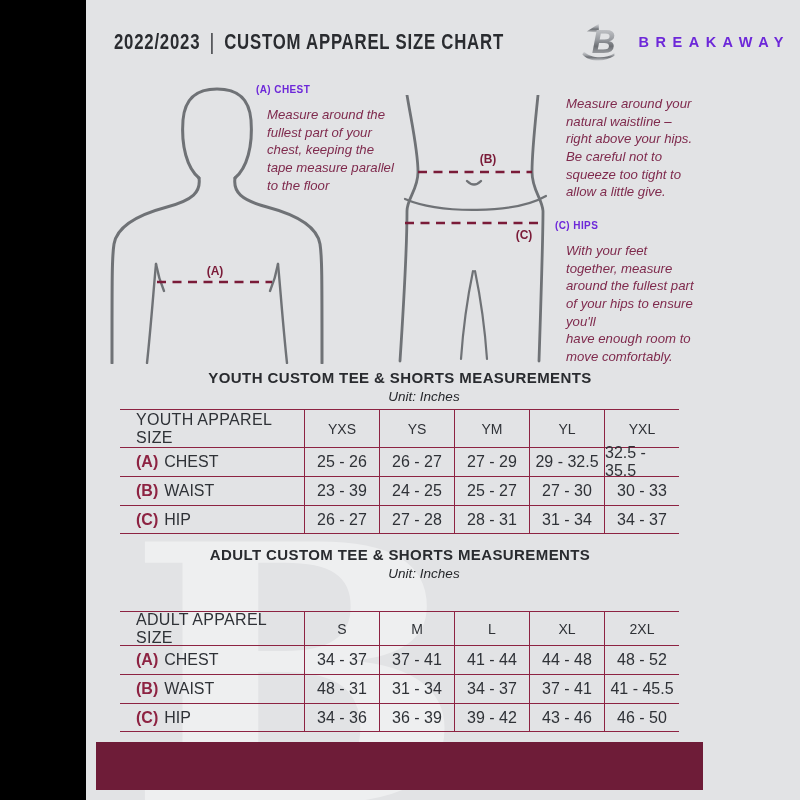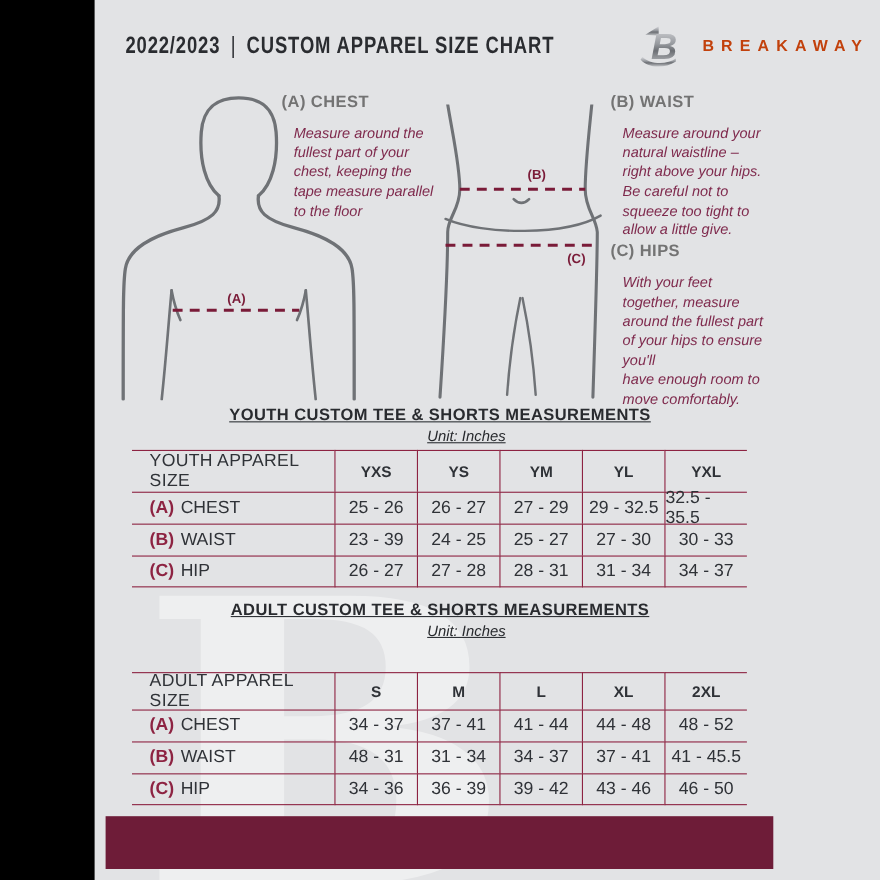--- a/index.html
+++ b/index.html
@@ -10,51 +10,51 @@
   .blackbar.left{left:0;} .blackbar.right{right:0;}
 
   
   .hdr{position:absolute;left:0;right:0;top:18px;height:48px;}
   .hdr-left{position:absolute;left:28px;top:50%;transform:translateY(-50%);white-space:nowrap;}
   .cond{display:inline-block;transform:scaleX(0.78);transform-origin:left center;
         font-weight:bold;font-size:21.5px;letter-spacing:1px;color:#2a2c30;white-space:nowrap;}
   .hdr-sep{font-weight:normal;padding:0 12px;color:#2a2c30;}
   .brand{position:absolute;right:20px;top:50%;transform:translateY(-50%);
          display:flex;align-items:center;gap:9px;}
-  .brand-name{font-weight:bold;font-size:14.5px;letter-spacing:6.5px;color:#c2410c;}
+  .brand-name{font-weight:bold;font-size:14.5px;letter-spacing:6.5px;color:#6d28d9;}
 
   
   .instr{position:absolute;color:#7d2347;}
-  .instr h3{margin:0 0 9px 0;font-size:15px;font-weight:bold;color:#737373;letter-spacing:.4px;}
+  .instr h3{margin:0 0 9px 0;font-size:10px;font-weight:bold;color:#6d28d9;letter-spacing:.4px;}
   .instr p{margin:11px;font-style:italic;font-size:13.2px;line-height:1.34;white-space:pre-line;color:#7f2a4d;}
   .instr-a{left:170px;top:84px;width:180px;}
   .instr-b{left:469px;top:84px;width:152px;}
   .instr-c{left:469px;top:220px;width:158px;}
 
   .fig{position:absolute;}
   .fig-1{left:19px;top:76px;}
   .fig-2{left:304px;top:95px;}
 
   
-  .section{position:absolute;left:0;width:628px;text-align:center;text-decoration:underline;}
+  .section{position:absolute;left:0;width:628px;text-align:center;}
   .sec-youth{top:369px;} .sec-adult{top:546px;}
   .sec-title{font-size:15px;font-weight:bold;color:#292b2f;letter-spacing:.4px;}
   .sec-unit{font-size:13.5px;font-style:italic;margin-top:3px;color:#26282c;padding-left:48px;}
 
   
   .st{position:absolute;left:34px;width:559px;display:grid;
       grid-template-columns:184px repeat(5,75px);z-index:1;}
   .yt{top:409px;} .at{top:586px;margin-top:25px;}
   .cell{display:flex;align-items:center;justify-content:center;
         border-top:1.7px solid #8d2342;font-size:16px;color:#2f3237;height:29px;}
   .yt .cell.h{height:38px;} .at .cell.h{height:34px;}
   .cell.v{border-left:1.7px solid #8d2342;}
   .cell.b{border-bottom:1.7px solid #8d2342;}
   .cell.f{justify-content:flex-start;padding-left:16px;}
-  .cell.sz{font-weight:bold;font-size:14px;}
+  .cell.sz{font-weight:normal;font-size:14px;}
   .cell.lbl{letter-spacing:.3px;}
   .pfx{color:#8d2342;font-weight:bold;margin-right:6px;}
 
   
   .wm{position:absolute;left:40px;top:498px;font-family:"DejaVu Serif",serif;font-weight:bold;
       font-size:360px;line-height:1;color:rgba(255,255,255,0.42);z-index:0;
       transform:scaleX(1.12);transform-origin:left top;pointer-events:none;}
   .footer-bar{position:absolute;left:10px;top:742px;width:607px;height:48px;background:#6e1c38;z-index:2;}
 
   svg text{font-family:"Liberation Sans",sans-serif;}
@@ -126,21 +126,20 @@
 
   <div class="instr instr-a">
     <h3>(A) CHEST</h3>
     <p>Measure around the
 fullest part of your
 chest, keeping the
 tape measure parallel
 to the floor</p>
   </div>
   <div class="instr instr-b">
-    <h3>(B) WAIST</h3>
     <p>Measure around your
 natural waistline –
 right above your hips.
 Be careful not to
 squeeze too tight to
 allow a little give.</p>
   </div>
   <div class="instr instr-c">
     <h3>(C) HIPS</h3>
     <p>With your feet

